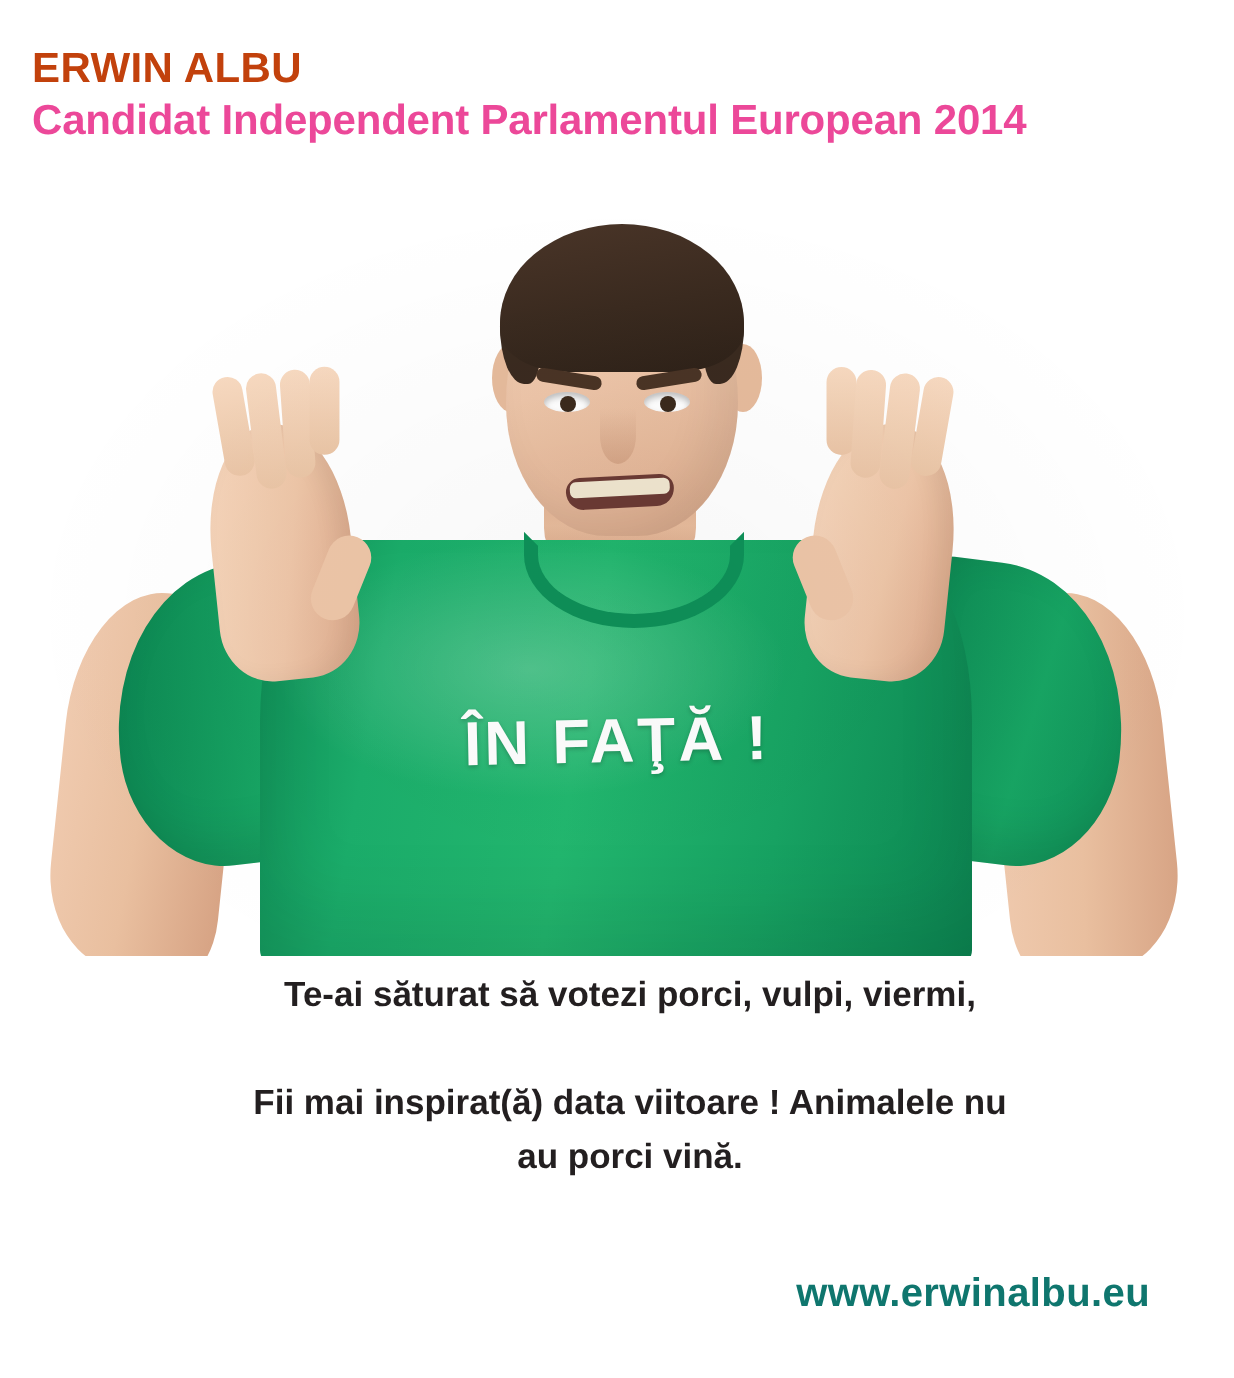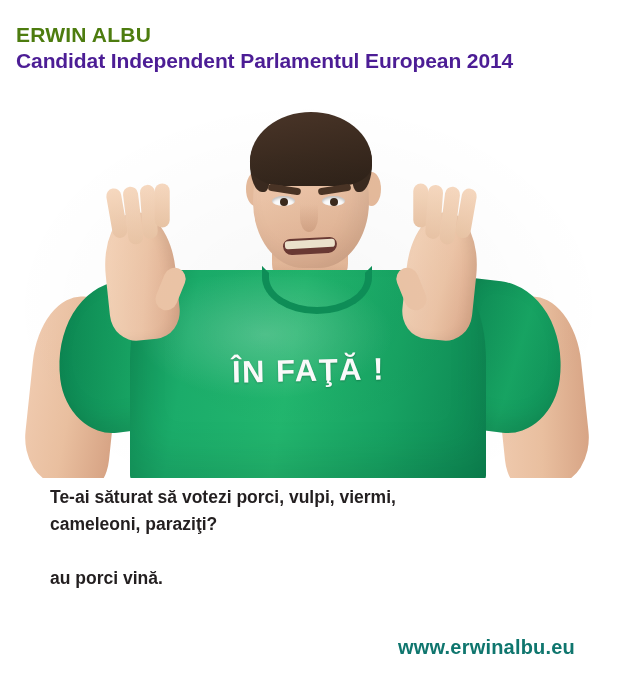--- a/index.html
+++ b/index.html
@@ -17,29 +17,29 @@
   }
 
   
   .header {
     position: absolute;
     left: 16px;
     top: 22px;
     width: 590px;
   }
   .header .line1 {
-    color: #4d7c0f;
+    color: #c2410c;
     font-weight: bold;
     font-size: 21px;
     letter-spacing: 0.2px;
     line-height: 26px;
     white-space: nowrap;
   }
   .header .line2 {
-    color: #4c1d95;
+    color: #ec4899;
     font-weight: bold;
     font-size: 21px;
     letter-spacing: -0.1px;
     line-height: 26px;
     white-space: nowrap;
   }
 
   
   .photo {
     position: absolute;
@@ -302,20 +302,21 @@
   
   .body-copy {
     position: absolute;
     left: 50px;
     top: 484px;
     width: 530px;
     color: #231f20;
     font-weight: bold;
     font-size: 17.5px;
     line-height: 27px;
+    text-align: center;
   }
   .body-copy p { margin: 0; }
   .body-copy .gap { height: 27px; }
 
   
   .url {
     position: absolute;
     right: 42px;
     top: 636px;
     color: #0f766e;
@@ -380,20 +381,20 @@
       <div class="thumb"></div>
     </div>
 
     <div class="slogan">ÎN FAŢĂ !</div>
 
     <div class="vignette"></div>
   </div>
 
   <div class="body-copy">
     <p>Te-ai săturat să votezi porci, vulpi, viermi,</p>
-    <p>cameleoni, paraziţi?</p>
     <div class="gap"></div>
+    <p>Fii mai inspirat(ă) data viitoare ! Animalele nu</p>
     <p>au porci vină.</p>
   </div>
 
   <div class="url">www.erwinalbu.eu</div>
 
 </div>
 
 </body></html>

